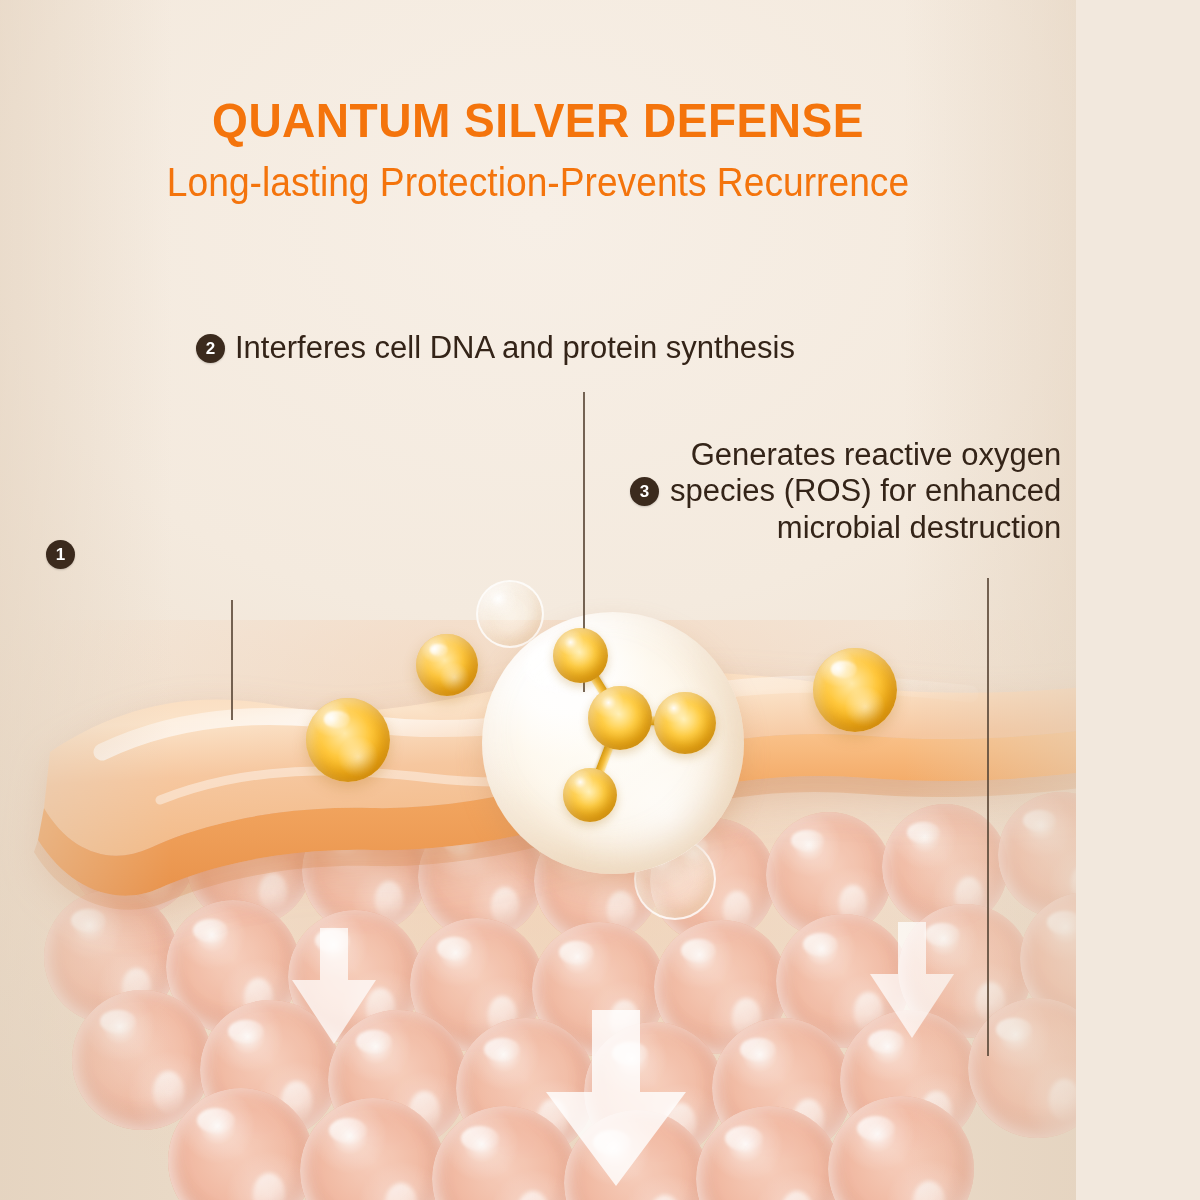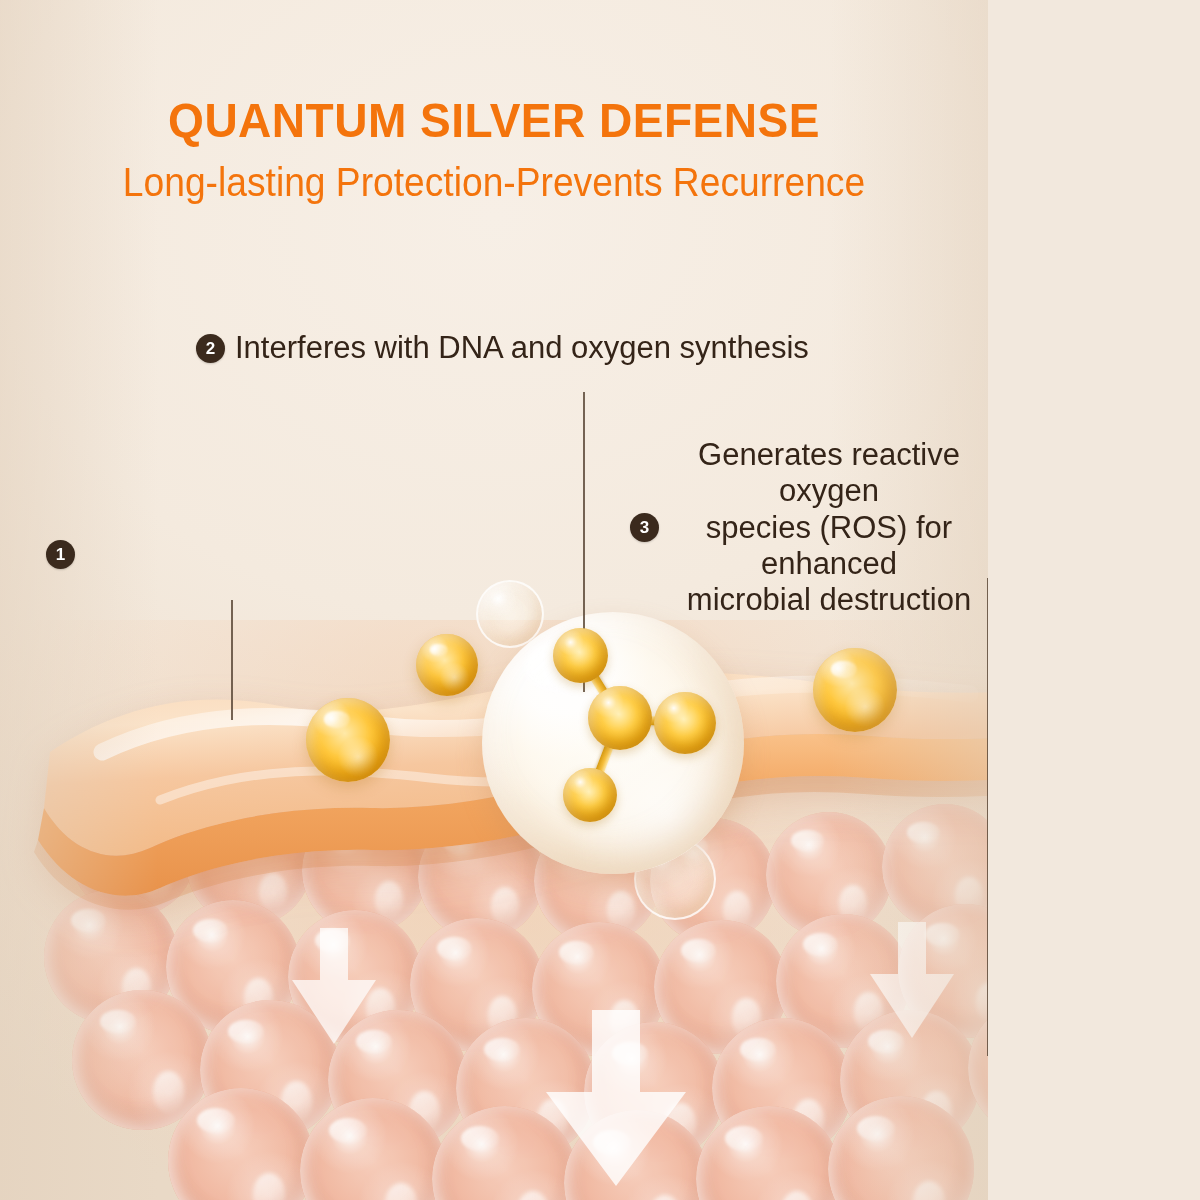--- a/index.html
+++ b/index.html
@@ -2,21 +2,21 @@
 <html><head>
 <meta charset="utf-8">
 <style>
   html,body{margin:0;padding:0;}
   body{
     width:1200px;height:1200px;overflow:hidden;
     font-family:"Liberation Sans", sans-serif;
     background:#f2e8dd;
   }
   #stage{
-    position:relative;width:988px;height:1200px;overflow:hidden;
+    position:relative;width:1076px;height:1200px;overflow:hidden;
     background:
       radial-gradient(120% 80% at 50% 18%, #f7efe6 0%, #f4eade 42%, #efe2d2 70%, #e9d9c6 100%);
   }
   
   .floor-glow{
     position:absolute;left:0;right:0;top:620px;height:580px;
     background:radial-gradient(70% 100% at 50% 35%, rgba(244,196,158,.55) 0%, rgba(243,205,176,.30) 45%, rgba(240,214,190,0) 78%);
     pointer-events:none;
   }
   .side-vignette{
@@ -51,21 +51,21 @@
     font-size:17px;font-weight:bold;line-height:1;
     flex:0 0 29px;
     box-shadow:0 1px 2px rgba(0,0,0,.18);
   }
   .ctext{font-size:31px;line-height:1.17;color:#342418;white-space:pre-line;}
 
   #callout1{left:46px;top:518px;display:flex;align-items:flex-start;gap:11px;}
   #callout1 .badge{margin-top:22px;}
   #callout2{left:196px;top:330px;display:flex;align-items:center;gap:10px;}
   #callout3{left:630px;top:437px;display:flex;align-items:center;gap:11px;}
-  #callout3 .ctext{text-align:center;}
+  #callout3 .ctext{text-align:right;}
 
   
   .leader{position:absolute;width:2px;background:#5d4a3a;opacity:.85;}
   #leader1{left:231px;top:600px;height:120px;}
   #leader2{left:583px;top:392px;height:300px;}
   #leader3{left:987px;top:578px;height:478px;}
 
   
   #scene{position:absolute;left:0;top:0;width:1200px;height:1200px;}
 
@@ -299,21 +299,21 @@
   <div class="leader" id="leader1"></div>
   <div class="leader" id="leader2"></div>
   <div class="leader" id="leader3"></div>
 
   <div class="callout" id="callout1">
     <span class="badge">1</span>
   </div>
 
   <div class="callout" id="callout2">
     <span class="badge">2</span>
-    <span class="ctext">Interferes with DNA and oxygen synthesis</span>
+    <span class="ctext">Interferes cell DNA and protein synthesis</span>
   </div>
 
   <div class="callout" id="callout3">
     <span class="badge">3</span>
     <span class="ctext">Generates reactive oxygen
 species (ROS) for enhanced
 microbial destruction</span>
   </div>
 
 </div>

